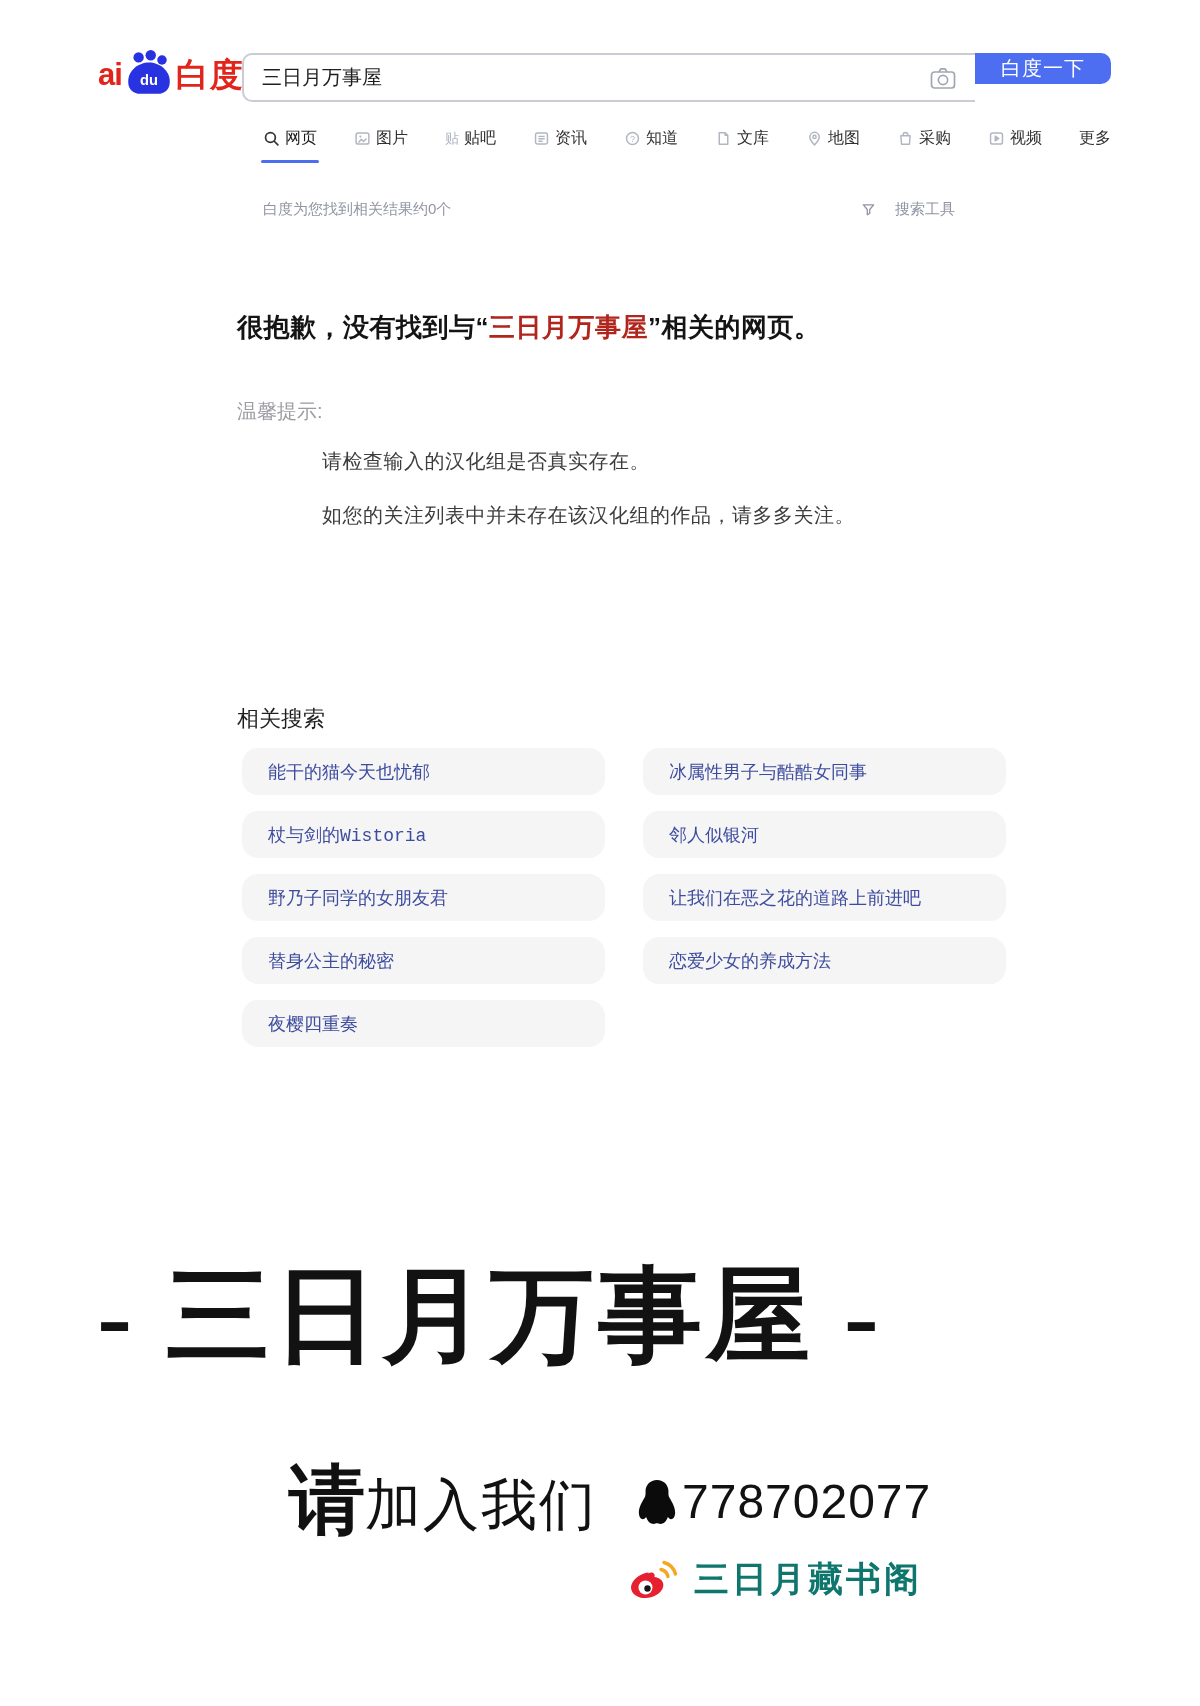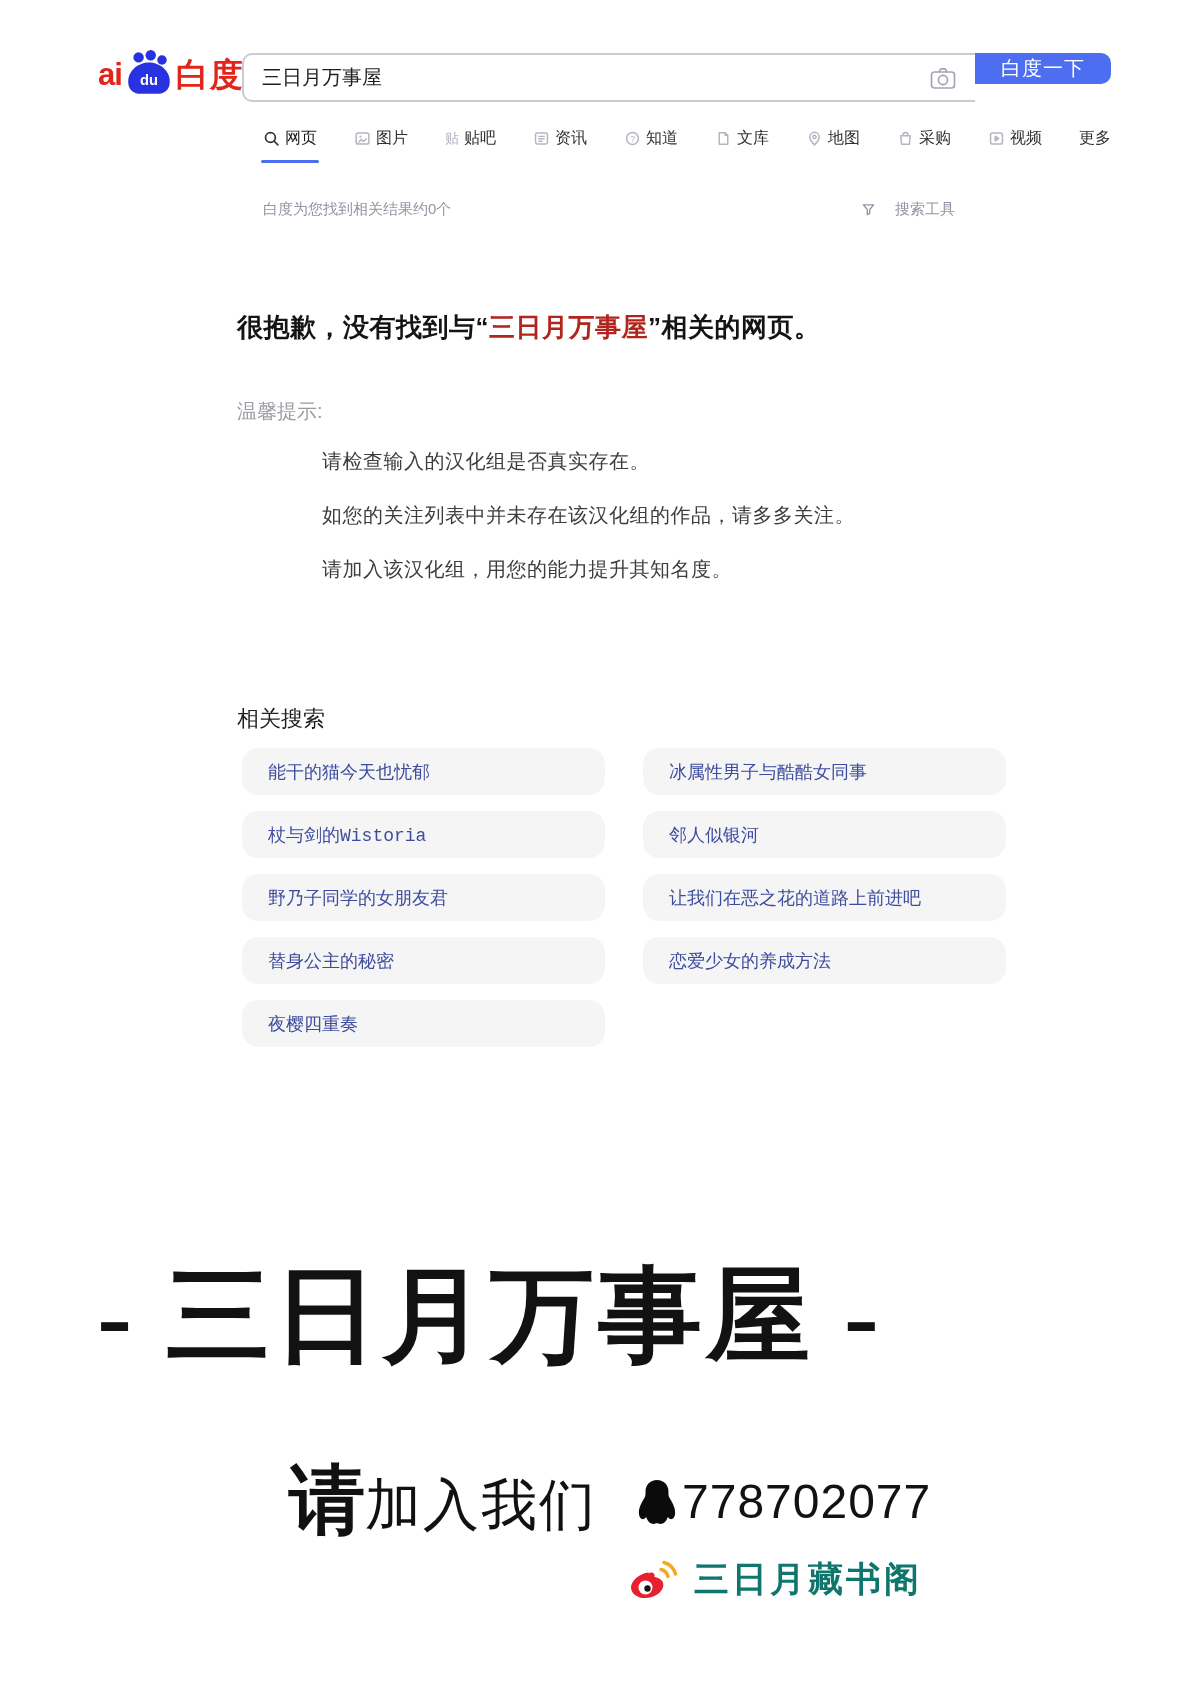--- a/index.html
+++ b/index.html
@@ -186,21 +186,20 @@
         </svg>
       <span>搜索工具</span>
     </span>
   </div>
 
   <h1 class="no-res"><span>很抱歉，没有找到与</span><span>“</span><span class="red">三日月万事屋</span><span>”</span><span>相关的网页。</span></h1>
 
   <div class="tips-title">温馨提示:</div>
   <p class="tip-line tip-0">请检查输入的汉化组是否真实存在。</p>
   <p class="tip-line tip-1">如您的关注列表中并未存在该汉化组的作品，请多多关注。</p>
-  <p class="tip-line tip-2">请加入该汉化组，用您的能力提升其知名度。</p>
 
   <h2 class="related-title">相关搜索</h2>
   <div class="chips">
     <a class="chip">能干的猫今天也忧郁</a>
     <a class="chip">冰属性男子与酷酷女同事</a>
     <a class="chip">杖与剑的Wistoria</a>
     <a class="chip">邻人似银河</a>
     <a class="chip">野乃子同学的女朋友君</a>
     <a class="chip">让我们在恶之花的道路上前进吧</a>
     <a class="chip">替身公主的秘密</a>

